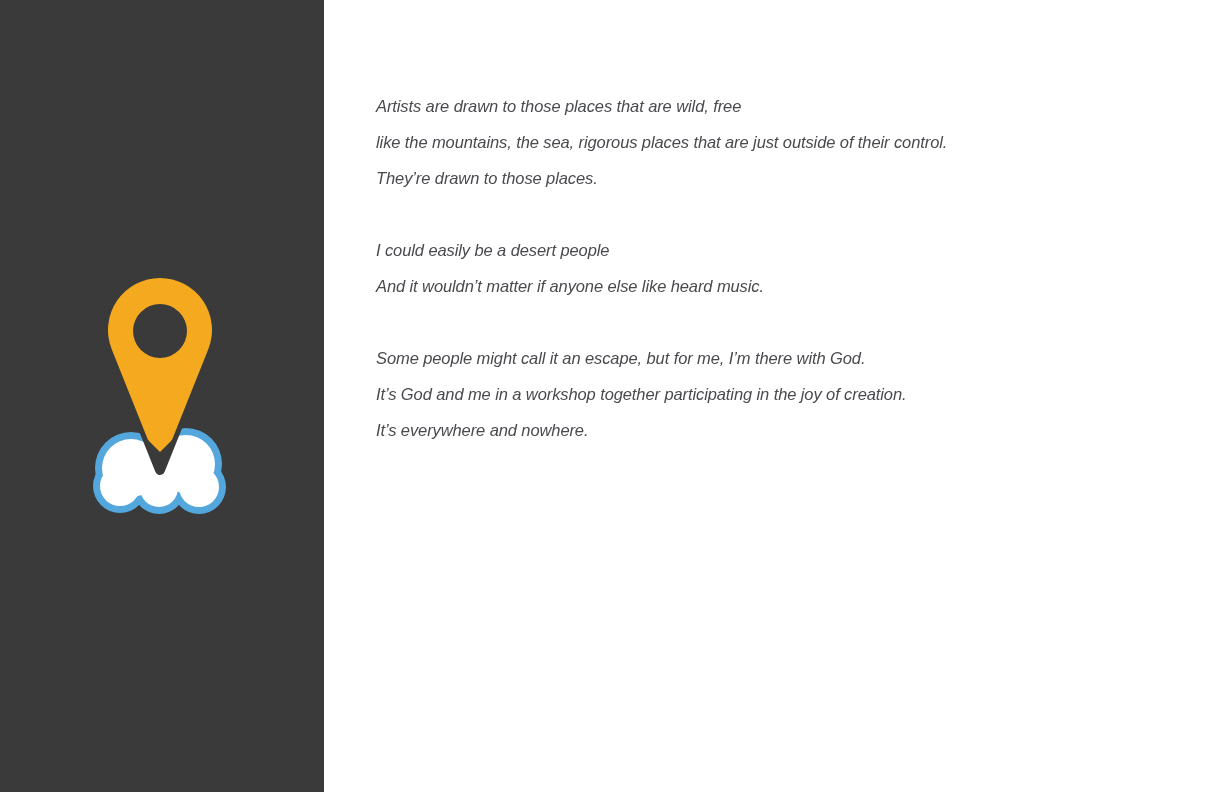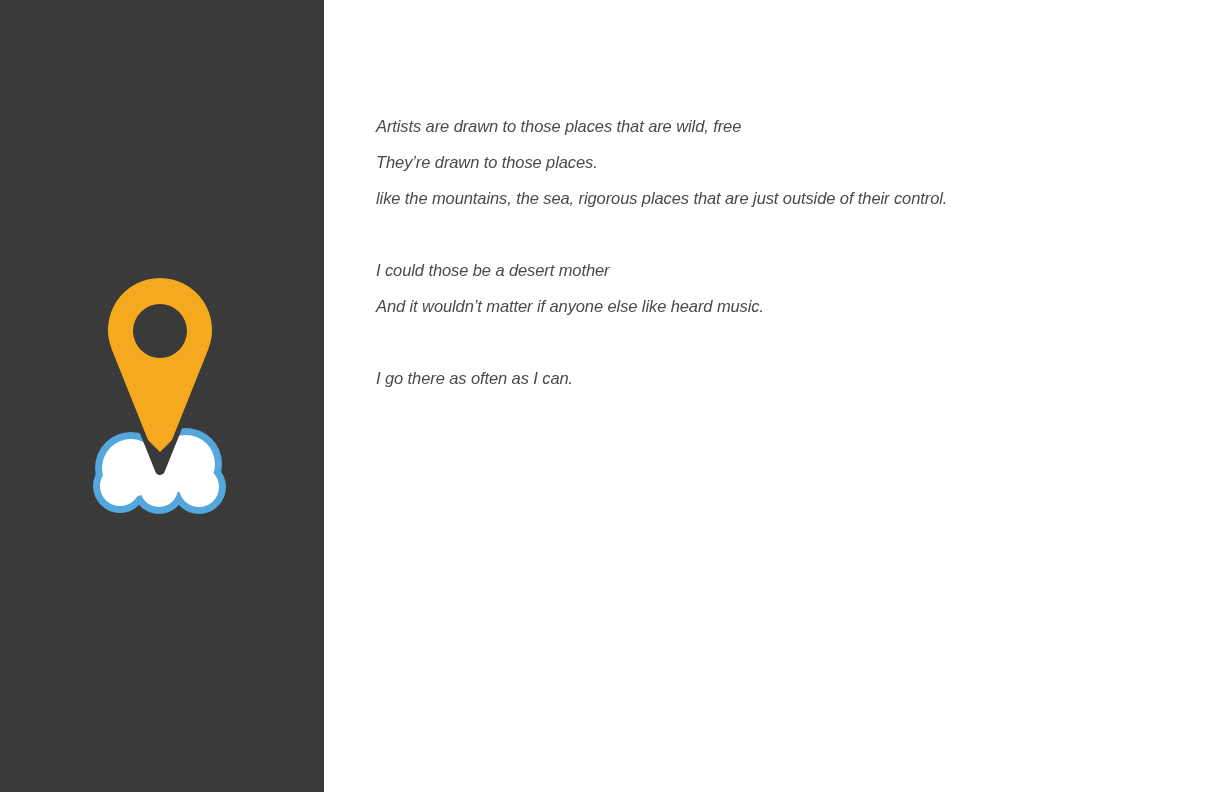--- a/index.html
+++ b/index.html
@@ -27,21 +27,20 @@
     position: absolute;
     left: 90px;
     top: 270px;
     width: 140px;
     height: 250px;
   }
   .content {
     flex: 1 1 auto;
     padding: 88px 40px 0 52px;
     box-sizing: border-box;
-    margin-top: 20px;
   }
   .quote p {
     margin: 0 0 36px 0;
     font-style: italic;
     font-size: 16.5px;
     line-height: 36px;
     font-weight: 500;
     letter-spacing: -0.1px;
     color: #494a4e;
   }
@@ -86,26 +85,28 @@
         <path d="M160 470 L111.7 349.3 A52 52 0 1 1 208.3 349.3 Z
                  M160 304 A27 27 0 1 0 160 358 A27 27 0 1 0 160 304 Z" fill-rule="evenodd" clip-path="url(#yellowClip)" fill="#F5A91E"></path>
       </g>
     </svg>
   </aside>
 
   <main class="content">
     <div class="quote">
       <p>
         <span class="line">Artists are drawn to those places that are wild, free</span>
+        <span class="line">like the mountains, the sea, rigorous places that are just outside of their control.</span>
         <span class="line">They’re drawn to those places.</span>
-        <span class="line">like the mountains, the sea, rigorous places that are just outside of their control.</span>
       </p>
       <p>
-        <span class="line">I could those be a desert mother</span>
+        <span class="line">I could easily be a desert people</span>
         <span class="line">And it wouldn’t matter if anyone else like heard music.</span>
       </p>
       <p>
-        <span class="line">I go there as often as I can.</span>
+        <span class="line">Some people might call it an escape, but for me, I’m there with God.</span>
+        <span class="line">It’s God and me in a workshop together participating in the joy of creation.</span>
+        <span class="line">It’s everywhere and nowhere.</span>
       </p>
     </div>
   </main>
 
 </div>
 
 </body></html>

